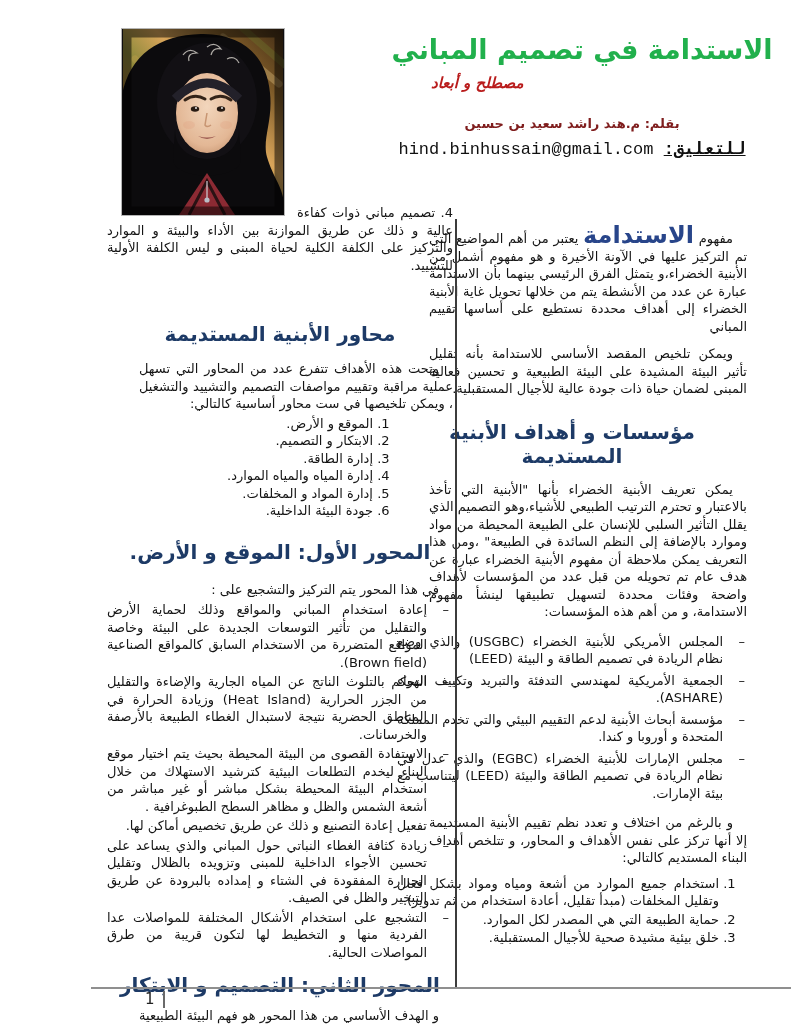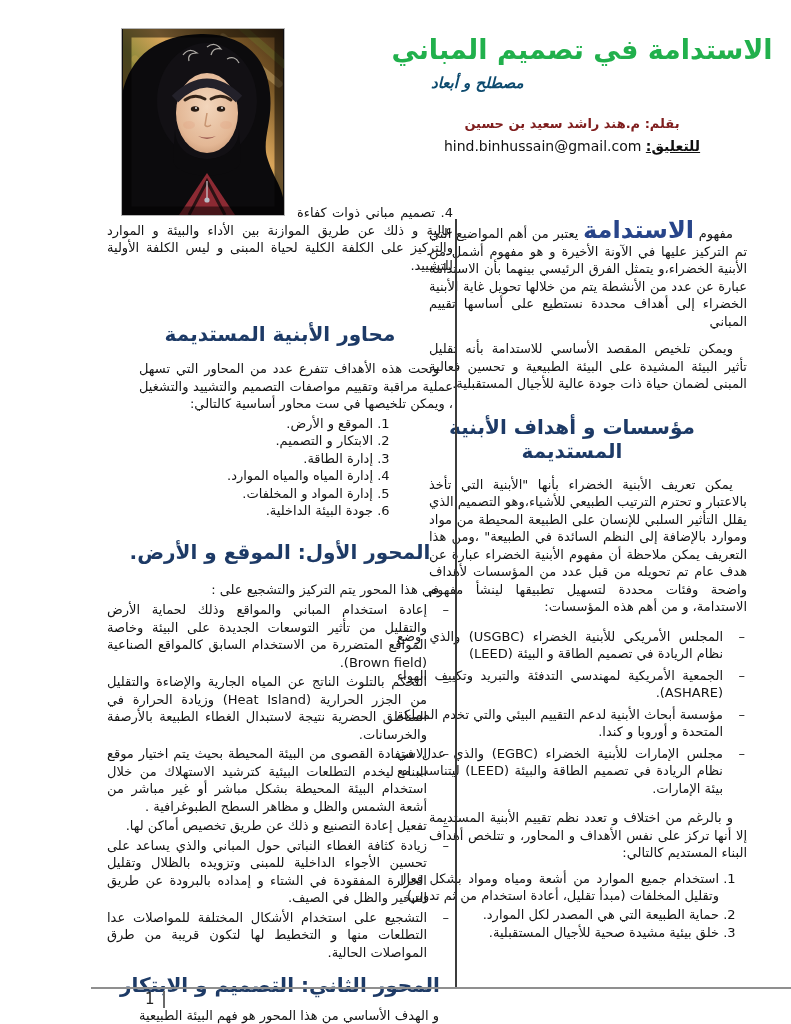--- a/index.html
+++ b/index.html
@@ -9,24 +9,24 @@
 
   
   .col-right { position:absolute; top:0; right:44px; width:350px; }
   .col-left  { position:absolute; top:0; left:46px;  width:346px; }
   .divider   { position:absolute; left:394px; top:219px; width:2px; height:768px; background:#3c3c3c; }
 
   
   .title-block { margin-top:34px; }
   .doc-title { color:#21b04c; font-size:27px; font-weight:bold; text-align:center;
                white-space:nowrap; margin:0 -34px 0 -14px; letter-spacing:-0.5px; }
-  .doc-subtitle { color:#0c4a6e; font-size:15px; font-weight:bold; font-style:italic;
+  .doc-subtitle { color:#b91c1c; font-size:15px; font-weight:bold; font-style:italic;
                   text-align:left; padding-left:34px; margin-top:9px; }
   .byline { text-align:center; font-weight:bold; font-size:13px; margin-top:24px; color:#7f1d1d; }
-  .email-line { text-align:center; font-size:14px; margin-top:7px; color:#101010; }
+  .email-line { text-align:center; font-size:17px; margin-top:7px; color:#101010;font-family:Liberation Mono, monospace; }
   .email-line .lbl { font-weight:bold; text-decoration:underline; }
   .email-line .email { direction:ltr; unicode-bidi:embed; }
 
   
   p { margin:0; font-size:13px; line-height:17.5px; text-align:justify; }
   .indent { text-indent:14px;margin-left:32px; }
   h2 { margin:0; color:#1d3a66; font-size:20px; font-weight:bold; text-align:center; }
   .kw { color:#28458a; font-weight:bold; font-size:24px; line-height:1; }
 
   
@@ -210,21 +210,21 @@
       <div class="dash-item">
         <span class="dash">–</span>
         <span class="dash-text">تفعيل إعادة التصنيع و ذلك عن طريق تخصيص أماكن لها.</span>
       </div>
       <div class="dash-item">
         <span class="dash">–</span>
         <span class="dash-text">زيادة كثافة الغطاء النباتي حول المباني والذي يساعد على تحسين الأجواء الداخلية للمبنى وتزويده بالظلال وتقليل الحرارة المفقودة في الشتاء و إمداده بالبرودة عن طريق التبخير والظل في الصيف.</span>
       </div>
       <div class="dash-item">
         <span class="dash">–</span>
-        <span class="dash-text">التشجيع على استخدام الأشكال المختلفة للمواصلات عدا التطلعات منها و التخطيط لها لتكون قريبة من طرق المواصلات الحالية.</span>
+        <span class="dash-text">التشجيع على استخدام الأشكال المختلفة للمواصلات عدا الفردية منها و التخطيط لها لتكون قريبة من طرق المواصلات الحالية.</span>
       </div>
     </div>
 
     <h2 class="lc-h-axis2">المحور الثاني: التصميم و الابتكار</h2>
 
     <p class="lc-axis2-intro indent">و الهدف الأساسي من هذا المحور هو فهم البيئة الطبيعية المحلية لجعلها تعمل لصالح المبنى من عدة نواحي و الاستفادة من عناصر المبنى نفسه لدعم خصائصه الأخرى، وهي:</p>
   </div>
 
   <div class="divider"></div>
   <div class="footer-rule"></div>

